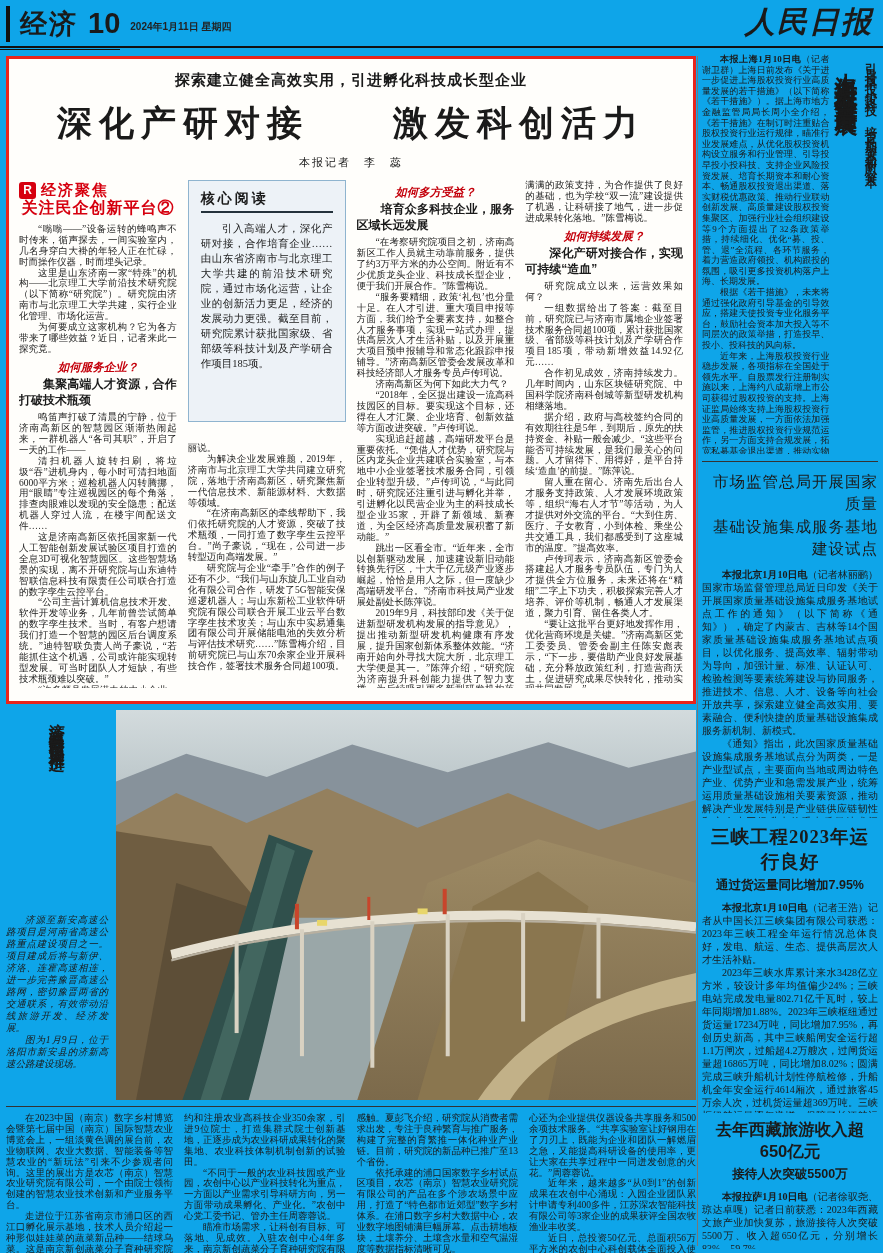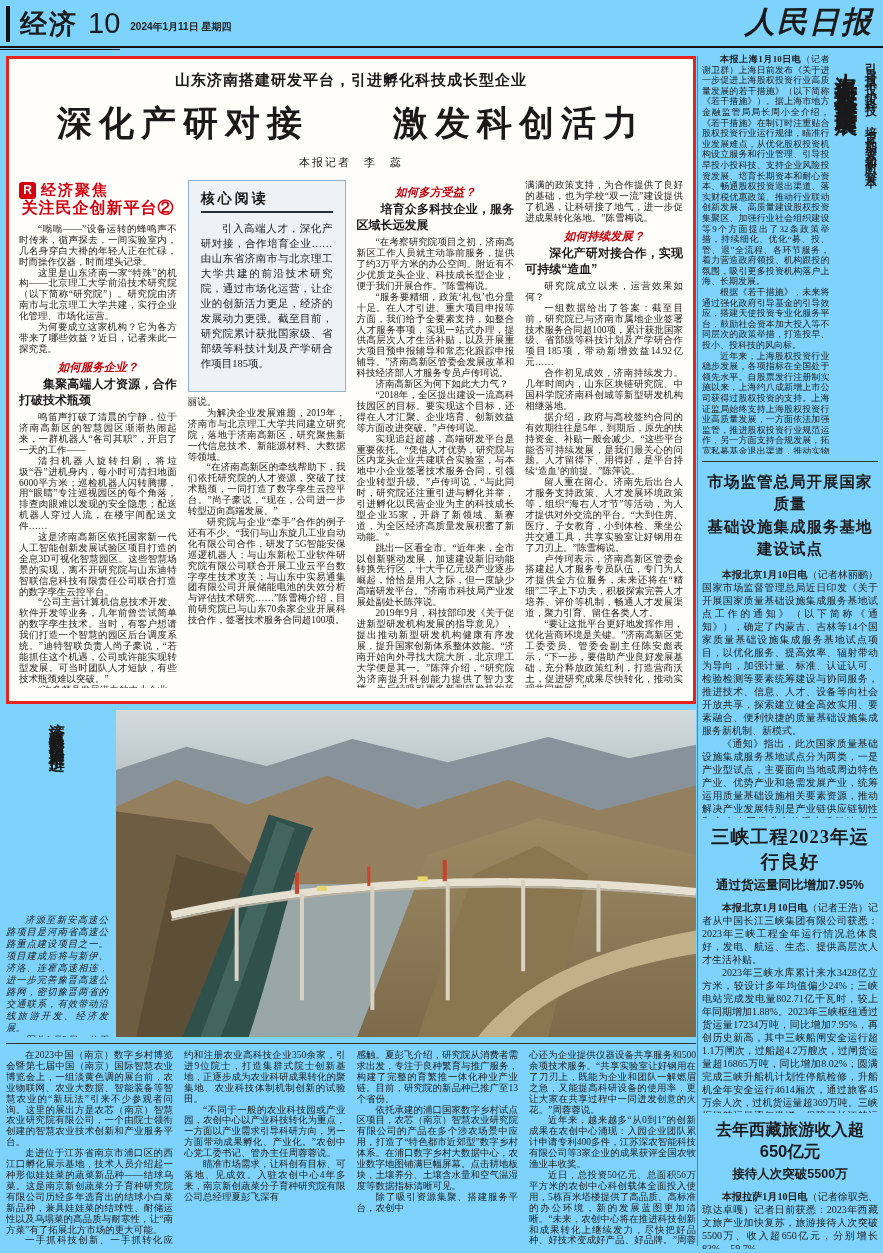--- a/index.html
+++ b/index.html
@@ -1,23 +1,23 @@
 <!DOCTYPE html>
 <html><head>
 <meta charset="utf-8">
 <style>
   html,body{margin:0;padding:0;background:#d8d8d2;}
-  .page{position:relative;width:883px;height:1253px;background:#7dd3fc;margin:0 auto;overflow:hidden;
+  .page{position:relative;width:883px;height:1253px;background:#0ea5e9;margin:0 auto;overflow:hidden;
         font-family:"Liberation Serif","DejaVu Serif",serif;color:#1a1a1a;}
   
   .hdr{position:absolute;top:0;left:0;right:0;height:46px;}
   .hdr-left{position:absolute;left:6px;top:6px;display:flex;align-items:baseline;gap:10px;
             border-left:4px solid #111;padding-left:10px;}
   .sec-name{font-family:"Liberation Sans",sans-serif;font-weight:bold;font-size:27px;letter-spacing:2px;}
-  .pagenum{font-family:"Liberation Sans",sans-serif;font-weight:normal;font-size:29px;}
+  .pagenum{font-family:"Liberation Sans",sans-serif;font-weight:bold;font-size:29px;}
   .pg-date{font-family:"Liberation Sans",sans-serif;font-weight:bold;font-size:10px;color:#222;position:relative;top:-3px;}
   .masthead{position:absolute;right:10px;top:2px;font-weight:bold;font-size:30px;font-style:italic;
             letter-spacing:2px;font-family:"Liberation Serif",serif;}
   .hdr-rule{position:absolute;top:46px;left:0;right:0;border-top:2px solid #111;}
   .hdr-rule2{position:absolute;top:49px;left:0;width:120px;border-top:1px solid #111;}
   
   .left-zone{position:absolute;left:6px;top:56px;width:690px;}
   .right-zone{position:absolute;left:702px;top:54px;width:176px;height:1195px;overflow:hidden;}
   .v-rule{position:absolute;left:697px;top:56px;height:1190px;border-left:1px solid #777;}
   
@@ -32,27 +32,27 @@
   .noind{text-indent:0;}
   .focus{display:flex;align-items:center;gap:5px;margin:2px 0 4px;}
   .rmark{width:17px;height:17px;background:#d6000f;color:#fff;border-radius:3px;text-align:center;
          font:bold 12px/17px "Liberation Sans",sans-serif;}
   .flabel{color:#d6000f;font-family:"Liberation Sans",sans-serif;font-weight:bold;font-size:15px;letter-spacing:2px;}
   .series{color:#d6000f;font-family:"Liberation Sans",sans-serif;font-weight:bold;font-size:16px;
           text-align:center;letter-spacing:1px;margin:2px 0 10px;}
   .subhead{display:block;margin:7px 0 4px;}
   .q{display:block;text-align:center;color:#c4000b;font-weight:bold;font-style:italic;font-size:11.5px;margin-bottom:3px;}
   .sb{display:block;font-family:"Liberation Sans",sans-serif;font-weight:bold;font-size:12px;line-height:1.35;text-indent:2em;}
-  .core{background:#edf2f7;border:1px solid #8fb4cf;height:212px;box-sizing:border-box;
-        padding:12px 12px 8px;margin-bottom:5px;overflow:hidden;}
+  .core{background:#edf2f7;border:1px solid #8fb4cf;height:242px;box-sizing:border-box;
+        padding:12px 12px 8px;margin-bottom:21px;overflow:hidden;}
   .core h3{margin:0 0 7px;font-family:"Liberation Sans",sans-serif;font-size:14px;letter-spacing:3px;}
   .crule{border-top:2px solid #24323c;margin-bottom:8px;}
   .core p{margin:0;font-size:10.5px;line-height:15px;text-indent:2em;text-align:justify;}
   
-  .photo-row{display:flex;gap:8px;height:327px;margin-top:6px;overflow:hidden;}
+  .photo-row{display:flex;gap:8px;height:390px;margin-top:6px;overflow:hidden;}
   .photo-side{width:102px;flex:none;position:relative;}
   .vhead-wrap{height:196px;text-align:center;}
   .vhead{writing-mode:vertical-rl;display:inline-block;font-family:"Liberation Sans",sans-serif;
          font-weight:bold;font-size:16px;letter-spacing:3px;margin:0;line-height:1.1;}
   .side-cap{font-size:9.5px;line-height:12px;font-style:italic;text-align:justify;margin-top:8px;}
   .side-cap .para{text-indent:2em;margin:0;}
   .photo{flex:1;position:relative;overflow:hidden;background:#9aa7a8;}
   .photo svg{display:block;width:100%;height:100%;}
   
   .hr-strong{border-top:1.5px solid #333;margin:6px 0 6px;}
@@ -66,22 +66,22 @@
   .bmid-cols{display:flex;gap:11px;flex:1;overflow:hidden;}
   
   .rz-art{overflow:hidden;}
   .art-a{display:flex;gap:5px;height:400px;}
   .a-body{flex:1;overflow:hidden;font-size:9px;line-height:10.6px;text-align:justify;}
   .va-head{writing-mode:vertical-rl;margin:0;font-family:"Liberation Sans",sans-serif;font-weight:bold;
            font-size:23px;letter-spacing:3px;line-height:1.05;}
   .va-sub{writing-mode:vertical-rl;font-family:"Liberation Sans",sans-serif;font-weight:bold;
           font-size:12px;letter-spacing:5px;line-height:1.2;}
   .rz-rule{border-top:1px solid #333;margin:7px 0;}
-  .rb-head{font-family:"Liberation Sans",sans-serif;font-weight:bold;font-size:15.5px;line-height:1.45;
-           text-align:center;letter-spacing:1px;margin:2px 0 7px;}
+  .rb-head{font-family:"Liberation Sans",sans-serif;font-weight:normal;font-size:15.5px;line-height:1.45;
+           text-align:right;letter-spacing:1px;margin:2px 0 7px;}
   .rc-head{font-weight:bold;font-size:18.5px;text-align:center;letter-spacing:1px;margin:6px 0 3px;}
   .rd-head{font-family:"Liberation Sans",sans-serif;font-weight:bold;font-size:16.5px;text-align:center;margin:6px 0 3px;}
   .r-sub{font-family:"Liberation Sans",sans-serif;font-weight:bold;font-size:12.5px;text-align:center;margin:0 0 7px;}
   .r-body{font-size:10px;line-height:13px;text-align:justify;overflow:hidden;}
 </style>
 </head>
 <body>
 
 <div class="page">
 
@@ -93,21 +93,21 @@
     </div>
     <div class="masthead">人民日报</div>
   </div>
   <div class="hdr-rule"></div>
   <div class="hdr-rule2"></div>
   <div class="v-rule"></div>
 
   <div class="left-zone">
 
     <section class="main-art">
-      <div class="kicker">山东济南搭建研发平台，引进孵化科技成长型企业</div>
+      <div class="kicker">探索建立健全高效实用，引进孵化科技成长型企业</div>
       <h1 class="headline">深化产研对接　　激发科创活力</h1>
       <div class="byline">本报记者　李　蕊</div>
       <div class="mcols">
 
         <div class="mcol">
           <div class="focus">
             <span class="rmark">R</span>
             <span class="flabel">经济聚焦</span>
           </div>
           <div class="series">关注民企创新平台②</div>
@@ -163,21 +163,21 @@
           <p class="para noind">满满的政策支持，为合作提供了良好的基础，也为学校“双一流”建设提供了机遇，让科研接了地气，进一步促进成果转化落地。”陈雪梅说。</p>
           <div class="subhead">
             <span class="q">如何持续发展？</span>
             <span class="sb">深化产研对接合作，实现可持续“造血”</span>
           </div>
           <div>
               <p class="para">研究院成立以来，运营效果如何？</p>
               <p class="para">一组数据给出了答案：截至目前，研究院已与济南市属地企业签署技术服务合同超100项，累计获批国家级、省部级等科技计划及产学研合作项目185项，带动新增效益14.92亿元……</p>
               <p class="para">合作初见成效，济南持续发力。几年时间内，山东区块链研究院、中国科学院济南科创城等新型研发机构相继落地。</p>
               <p class="para">据介绍，政府与高校签约合同的有效期往往是5年，到期后，原先的扶持资金、补贴一般会减少。“这些平台能否可持续发展，是我们最关心的问题。人才留得下、用得好，是平台持续‘造血’的前提。”陈萍说。</p>
-              <p class="para">留人重在留心。济南先后出台人才服务支持政策、人才发展环境政策等，组织“海右人才节”等活动，为人才提供对外交流的平台。“大到住房、医疗、子女教育，小到体检、乘坐公共交通工具，共享实验室让好钢用在了刀刃上。”陈雪梅说。</p>
+              <p class="para">留人重在留心。济南先后出台人才服务支持政策、人才发展环境政策等，组织“海右人才节”等活动，为人才提供对外交流的平台。“大到住房、医疗、子女教育，小到体检、乘坐公共交通工具，我们都感受到了这座城市的温度。”提高效率。</p>
               <p class="para">卢传珂表示，济南高新区管委会搭建起人才服务专员队伍，专门为人才提供全方位服务，未来还将在“精细”二字上下功夫，积极探索完善人才培养、评价等机制，畅通人才发展渠道，聚力引育、留住各类人才。</p>
               <p class="para">“要让这批平台更好地发挥作用，优化营商环境是关键。”济南高新区党工委委员、管委会副主任陈安彪表示，“下一步，要借助产业良好发展基础，充分释放政策红利，打造营商沃土，促进研究成果尽快转化，推动实现共同发展。”</p>
             </div>
         </div>
 
       </div>
     </section>
 
     <div class="photo-row">
       <aside class="photo-side">

